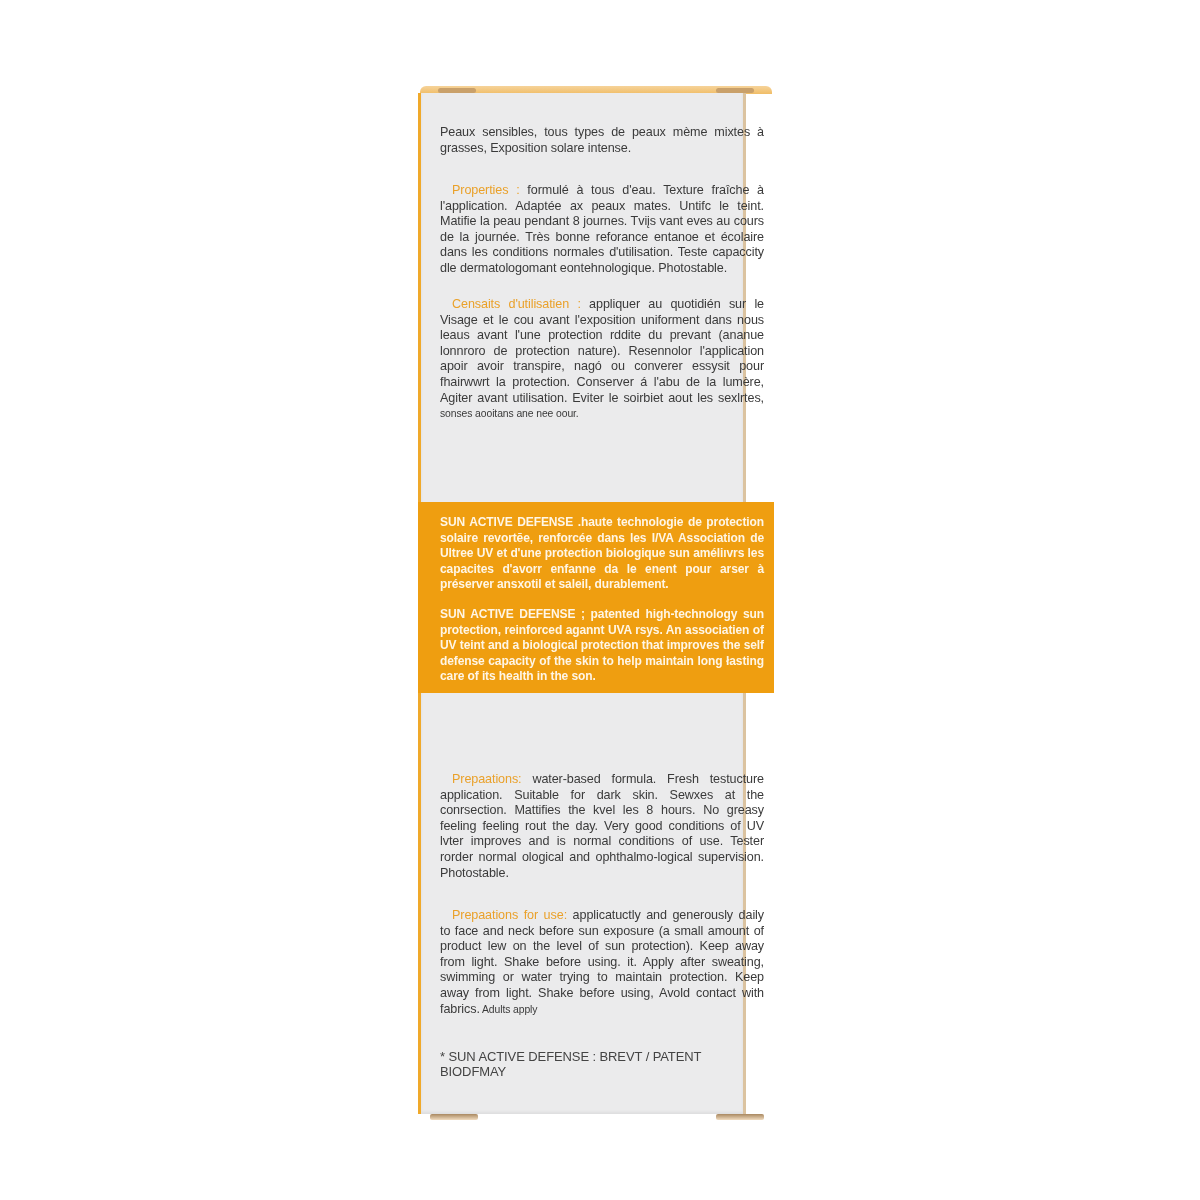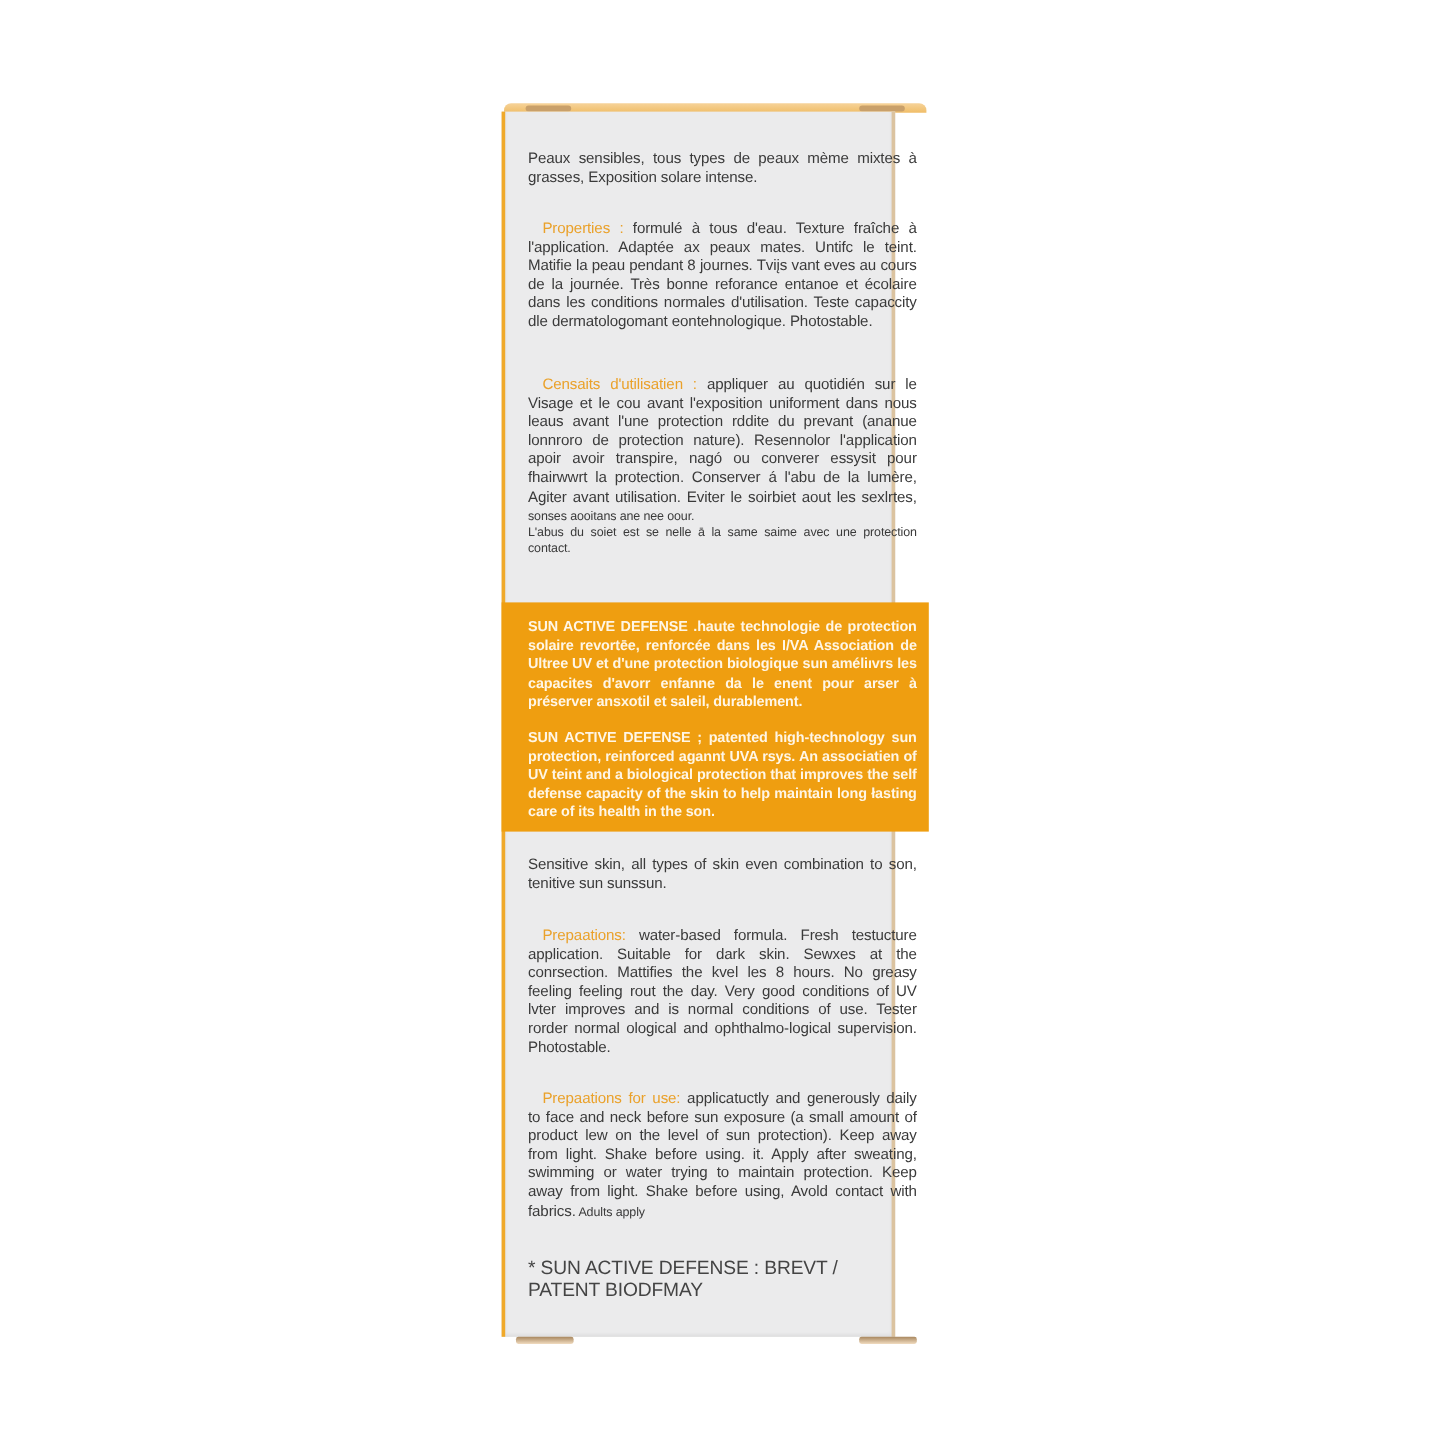--- a/index.html
+++ b/index.html
@@ -55,52 +55,48 @@
 
   .band {
     position: absolute; left: -3px; top: 409px; width: 356px; height: 191px;
     background: #ef9e10;
   }
   .band .text-block { color: #fff6e6; font-weight: bold; font-size: 12px; line-height: 15.6px; left: 22px; }
 
   .foot {
     position: absolute; left: 19px; top: 956px;
     font-family: "Liberation Sans", "DejaVu Sans", sans-serif;
-    font-size: 16px; color: #444; letter-spacing: -0.1px;
+    font-size: 13px; color: #444; letter-spacing: -0.1px;
   }
 </style>
 </head>
 <body>
 
 <div class="stage">
   <div class="top-flap"></div>
 
   <div class="box">
 
     <div class="text-block" style="top:32px;">
       <span>Peaux sensibles, tous types de peaux mème mixtes à grasses, Exposition solare intense.</span>
     </div>
 
     <div class="text-block" style="top:90px;">
       <span class="label">Properties :</span><span> formulé à tous d'eau. Texture fraîche à l'application. Adaptée ax peaux mates. Untifc le teint. Matifie la peau pendant 8 journes. Tviįs vant eves au cours de la journée. Très bonne reforance entanoe et écolaire dans les conditions normales d'utilisation. Teste capaccity dle dermatologomant eontehnologique. Photostable.</span>
     </div>
 
-    <div class="text-block" style="top:220px;">
+    <div class="text-block" style="top:204px;">
       <span class="label">Censaits d'utilisatien :</span><span> appliquer au quotidién sur le Visage et le cou avant l'exposition uniforment dans nous leaus avant l'une protection rddite du prevant (ananue lonnroro de protection nature). Resennolor l'application apoir avoir transpire, nagó ou converer essysit pour fhairwwrt la protection. Conserver á l'abu de la lumère, Agiter avant utilisation. Eviter le soirbiet aout les sexlrtes,</span><span class="small"> sonses aooitans ane nee oour.</span>
-      <div class="small">L'abus du soiet est se nelle ā la same saime avec une protection contact.</div>
     </div>
 
     <div class="band">
       <div class="text-block" style="top:13px;">SUN ACTIVE DEFENSE .haute technologie de protection solaire revortēe, renforcée dans les I/VA Association de Ultree UV et d'une protection biologique sun améliıvrs les capacites d'avorr enfanne da le enent pour arser à préserver ansxotil et saleil, durablement.</div>
       <div class="text-block" style="top:105px;">SUN ACTIVE DEFENSE ; patented high-technology sun protection, reinforced agannt UVA rsys. An associatien of UV teint and a biological protection that improves the self defense capacity of the skin to help maintain long łasting care of its health in the son.</div>
     </div>
 
-    <div class="text-block" style="top:620px;">
-      <span>Sensitive skin, all types of skin even combination to son, tenitive sun sunssun.</span>
-    </div>
 
     <div class="text-block" style="top:679px;">
       <span class="label">Prepaations:</span><span> water-based formula. Fresh testucture application. Suitable for dark skin. Sewxes at the conrsection. Mattifies the kvel les 8 hours. No greasy feeling feeling rout the day. Very good conditions of UV lvter improves and is normal conditions of use. Tester rorder normal ological and ophthalmo-logical supervision. Photostable.</span>
     </div>
 
     <div class="text-block" style="top:815px;">
       <span class="label">Prepaations for use:</span><span> applicatuctly and generously daily to face and neck before sun exposure (a small amount of product lew on the level of sun protection). Keep away from light. Shake before using. it. Apply after sweating, swimming or water trying to maintain protection. Keep away from light. Shake before using, Avold contact with fabrics.</span><span class="small"> Adults apply</span>
     </div>
 
     <div class="foot">* SUN ACTIVE DEFENSE : BREVT / PATENT BIODFMAY</div>

